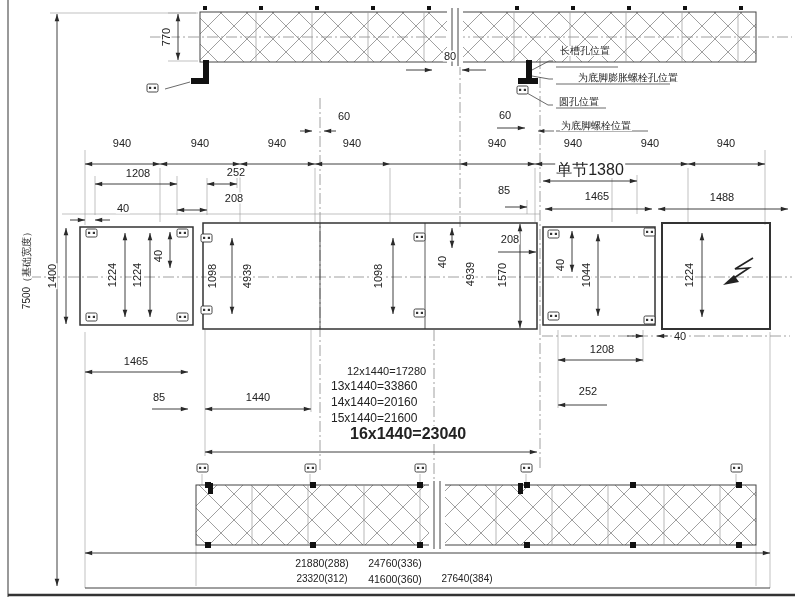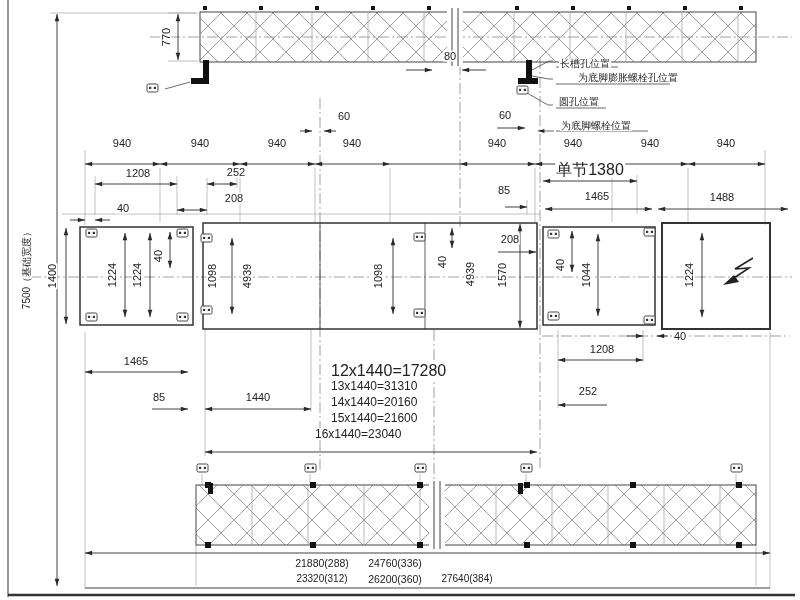--- a/index.html
+++ b/index.html
@@ -187,21 +187,21 @@
     <use href="#slot" x="415" y="464"></use>
         <use href="#slot" x="521" y="464"></use>
     <use href="#slot" x="731" y="464"></use>
   </g>
 </svg>
 
 <div id="labels">
       <div class="lbl" style="left: 27px; top: 268px; font-size: 10px; transform: translate(-50%, -50%) rotate(-90deg);">7500（基础宽度）</div>
       <div class="lbl" style="left: 166px; top: 37px; font-size: 11px; transform: translate(-50%, -50%) rotate(-90deg);">770</div>
       <div class="lbl" style="left: 450px; top: 56px; font-size: 11px; transform: translate(-50%, -50%);">80</div>
-      <div class="lbl" style="left: 585px; top: 64px; font-size: 10px; transform: translate(-50%, -50%); text-align: center;">长槽孔位置</div>
+      <div class="lbl" style="left: 585px; top: 51px; font-size: 10px; transform: translate(-50%, -50%); text-align: center;">长槽孔位置</div>
       <div class="lbl" style="left: 614px; top: 78px; font-size: 10px; transform: translate(-50%, -50%); margin-left: 14px;">为底脚膨胀螺栓孔位置</div>
       <div class="lbl" style="left: 579px; top: 102px; font-size: 10px; transform: translate(-50%, -50%); text-align: right;">圆孔位置</div>
       <div class="lbl" style="left: 596px; top: 126px; font-size: 10px; transform: translate(-50%, -50%);">为底脚螺栓位置</div>
       <div class="lbl" style="left: 122px; top: 143px; font-size: 11px; transform: translate(-50%, -50%);">940</div>
       <div class="lbl" style="left: 200px; top: 143px; font-size: 11px; transform: translate(-50%, -50%);">940</div>
       <div class="lbl" style="left: 277px; top: 143px; font-size: 11px; transform: translate(-50%, -50%);">940</div>
       <div class="lbl" style="left: 352px; top: 143px; font-size: 11px; transform: translate(-50%, -50%);">940</div>
       <div class="lbl" style="left: 497px; top: 143px; font-size: 11px; transform: translate(-50%, -50%);">940</div>
       <div class="lbl" style="left: 573px; top: 143px; font-size: 11px; transform: translate(-50%, -50%);">940</div>
       <div class="lbl" style="left: 650px; top: 143px; font-size: 11px; transform: translate(-50%, -50%);">940</div>
@@ -229,24 +229,24 @@
       <div class="lbl" style="left: 510px; top: 239px; font-size: 11px; transform: translate(-50%, -50%);">208</div>
       <div class="lbl" style="left: 560px; top: 265px; font-size: 11px; transform: translate(-50%, -50%) rotate(-90deg);">40</div>
       <div class="lbl" style="left: 586px; top: 275px; font-size: 11px; transform: translate(-50%, -50%) rotate(-90deg);">1044</div>
       <div class="lbl" style="left: 689px; top: 275px; font-size: 11px; transform: translate(-50%, -50%) rotate(-90deg);">1224</div>
       <div class="lbl" style="left: 136px; top: 361px; font-size: 11px; transform: translate(-50%, -50%);">1465</div>
       <div class="lbl" style="left: 159px; top: 397px; font-size: 11px; transform: translate(-50%, -50%);">85</div>
       <div class="lbl" style="left: 258px; top: 397px; font-size: 11px; transform: translate(-50%, -50%);">1440</div>
       <div class="lbl" style="left: 602px; top: 349px; font-size: 11px; transform: translate(-50%, -50%);">1208</div>
       <div class="lbl" style="left: 680px; top: 336px; font-size: 11px; transform: translate(-50%, -50%);">40</div>
       <div class="lbl" style="left: 588px; top: 391px; font-size: 11px; transform: translate(-50%, -50%);">252</div>
-      <div class="lbl" style="left: 330px; top: 371px; font-size: 16px; transform: translate(0px, -50%);">12x1440=17280</div>
-      <div class="lbl" style="left: 330px; top: 386px; font-size: 12px; transform: translate(0px, -50%);">13x1440=31310</div>
+      <div class="lbl" style="left: 346px; top: 371px; font-size: 11px; transform: translate(0px, -50%);">12x1440=17280</div>
+      <div class="lbl" style="left: 330px; top: 386px; font-size: 12px; transform: translate(0px, -50%);">13x1440=33860</div>
       <div class="lbl" style="left: 330px; top: 402px; font-size: 12px; transform: translate(0px, -50%);">14x1440=20160</div>
       <div class="lbl" style="left: 330px; top: 418px; font-size: 12px; transform: translate(0px, -50%);">15x1440=21600</div>
-      <div class="lbl" style="left: 314px; top: 434px; font-size: 12px; transform: translate(0px, -50%);">16x1440=23040</div>
+      <div class="lbl" style="left: 349px; top: 434px; font-size: 16px; transform: translate(0px, -50%); font-weight: bold;">16x1440=23040</div>
       <div class="lbl" style="left: 322px; top: 563px; font-size: 10.5px; transform: translate(-50%, -50%);">21880(288)</div>
       <div class="lbl" style="left: 395px; top: 563px; font-size: 10.5px; transform: translate(-50%, -50%);">24760(336)</div>
       <div class="lbl" style="left: 322px; top: 579px; font-size: 10px; transform: translate(-50%, -50%);">23320(312)</div>
-      <div class="lbl" style="left: 395px; top: 579px; font-size: 10.5px; transform: translate(-50%, -50%);">26200(360)</div>
+      <div class="lbl" style="left: 395px; top: 579px; font-size: 10.5px; transform: translate(-50%, -50%);">41600(360)</div>
       <div class="lbl" style="left: 467px; top: 579px; font-size: 10px; transform: translate(-50%, -50%);">27640(384)</div>
     </div>
 </div>
 
 </body></html>

